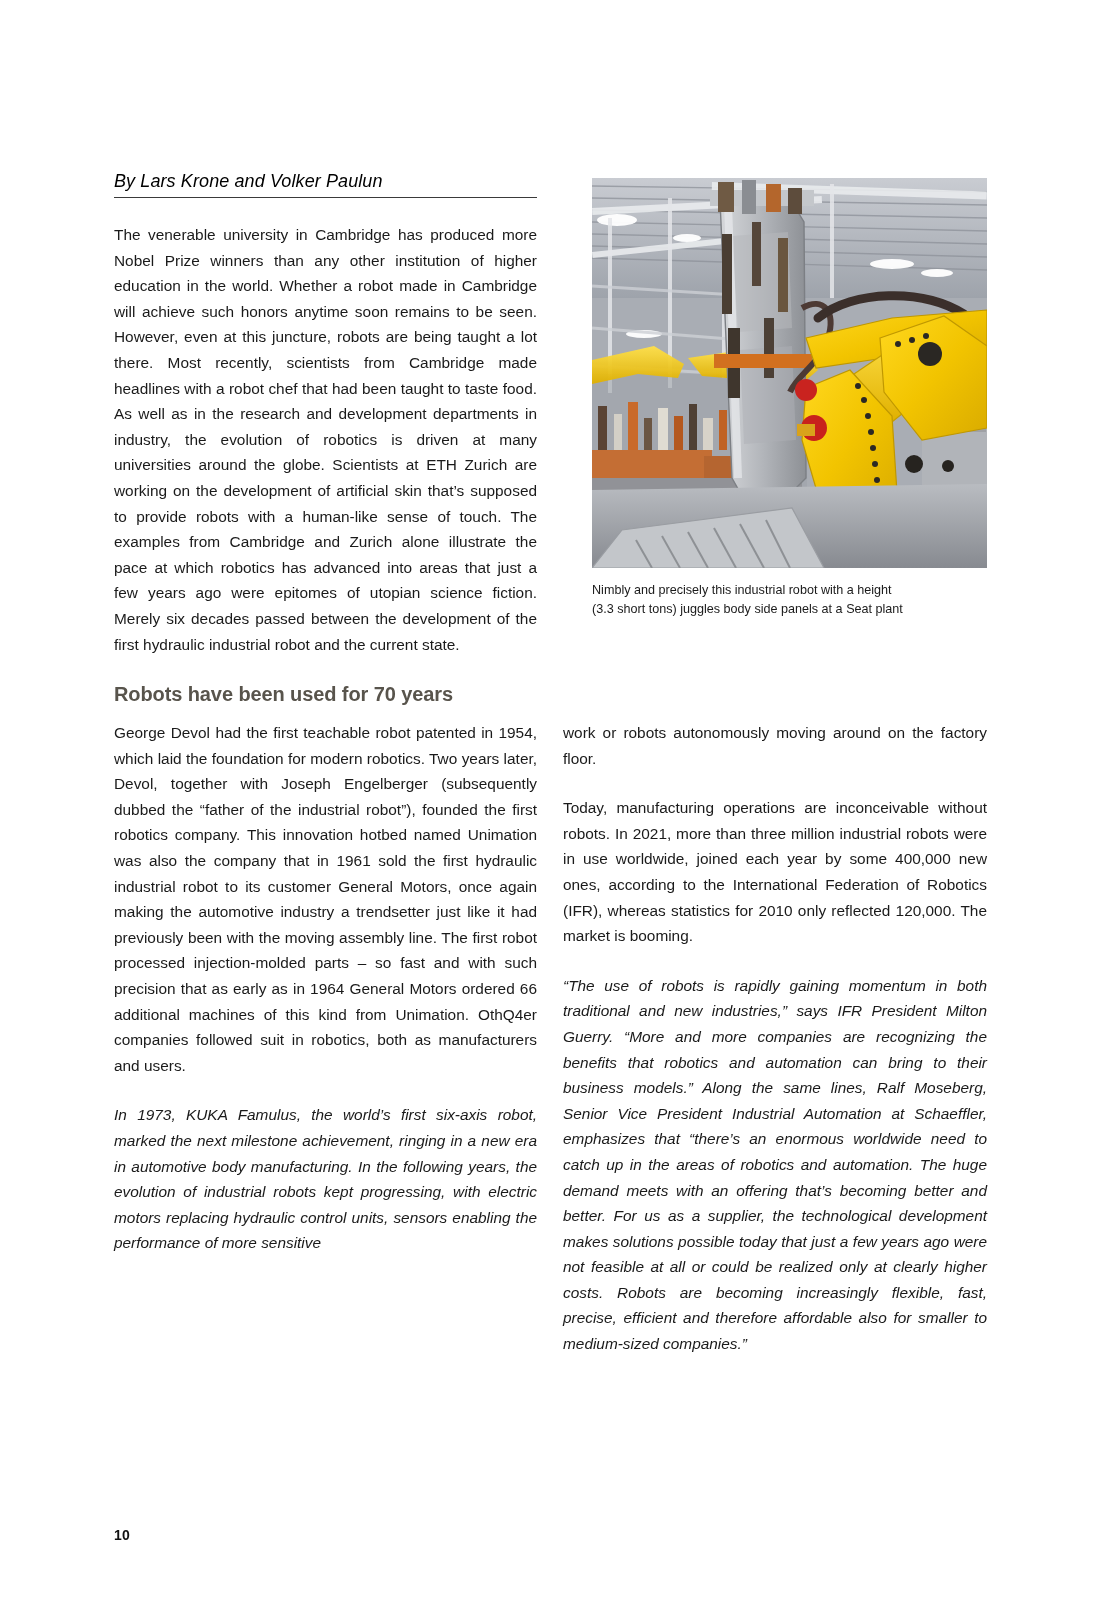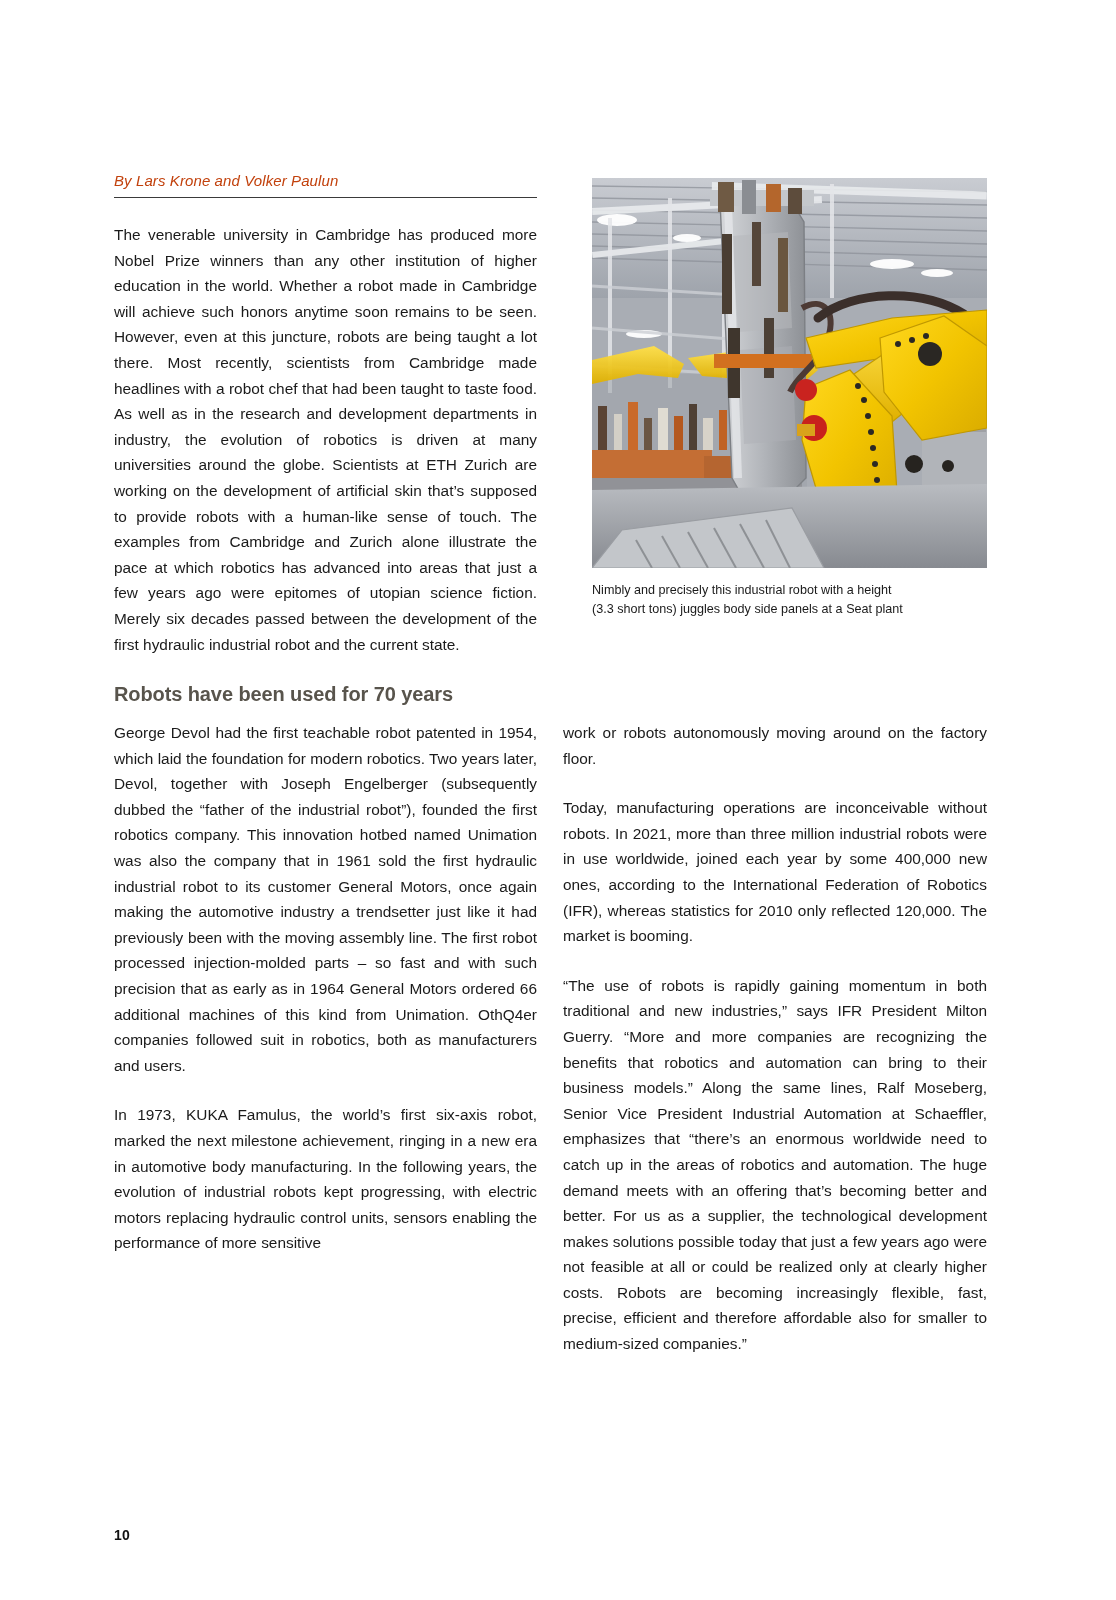--- a/index.html
+++ b/index.html
@@ -26,23 +26,23 @@
 
   
   .byline-wrap {
     position: absolute;
     left: 114px;
     top: 172px;
     width: 423px;
   }
   .byline {
     font-style: italic;
-    font-size: 15px;
+    font-size: 18px;
     line-height: 18px;
-    color: #c2410c;
+    color: #000000;
     letter-spacing: .1px;
     padding-bottom: 7px;
   }
   .byline-rule {
     border-top: 1px solid #3a3a3a;
     width: 100%;
     height: 0;
   }
 
   
@@ -55,21 +55,21 @@
     text-justify: inter-word;
     hyphens: manual;
     color: #1a1a1a;
   }
   .col-left  { left: 114px; top: 222px; }
   .col-right { left: 563px; top: 720px; width: 424px; }
 
   .col p {
     margin: 0 0 24px 0;
   }
-  .col p:last-child { margin-bottom: 0; }
+  .col p:last-child { margin-bottom: 0; font-style: italic; }
   .col p.tight { margin-bottom: 0; }
 
   h2.section-heading {
     font-size: 20px;
     line-height: 26px;
     font-weight: bold;
     color: #58544c;
     margin: 24px 0 13px 0;
     text-align: left;
     letter-spacing: -.1px;

